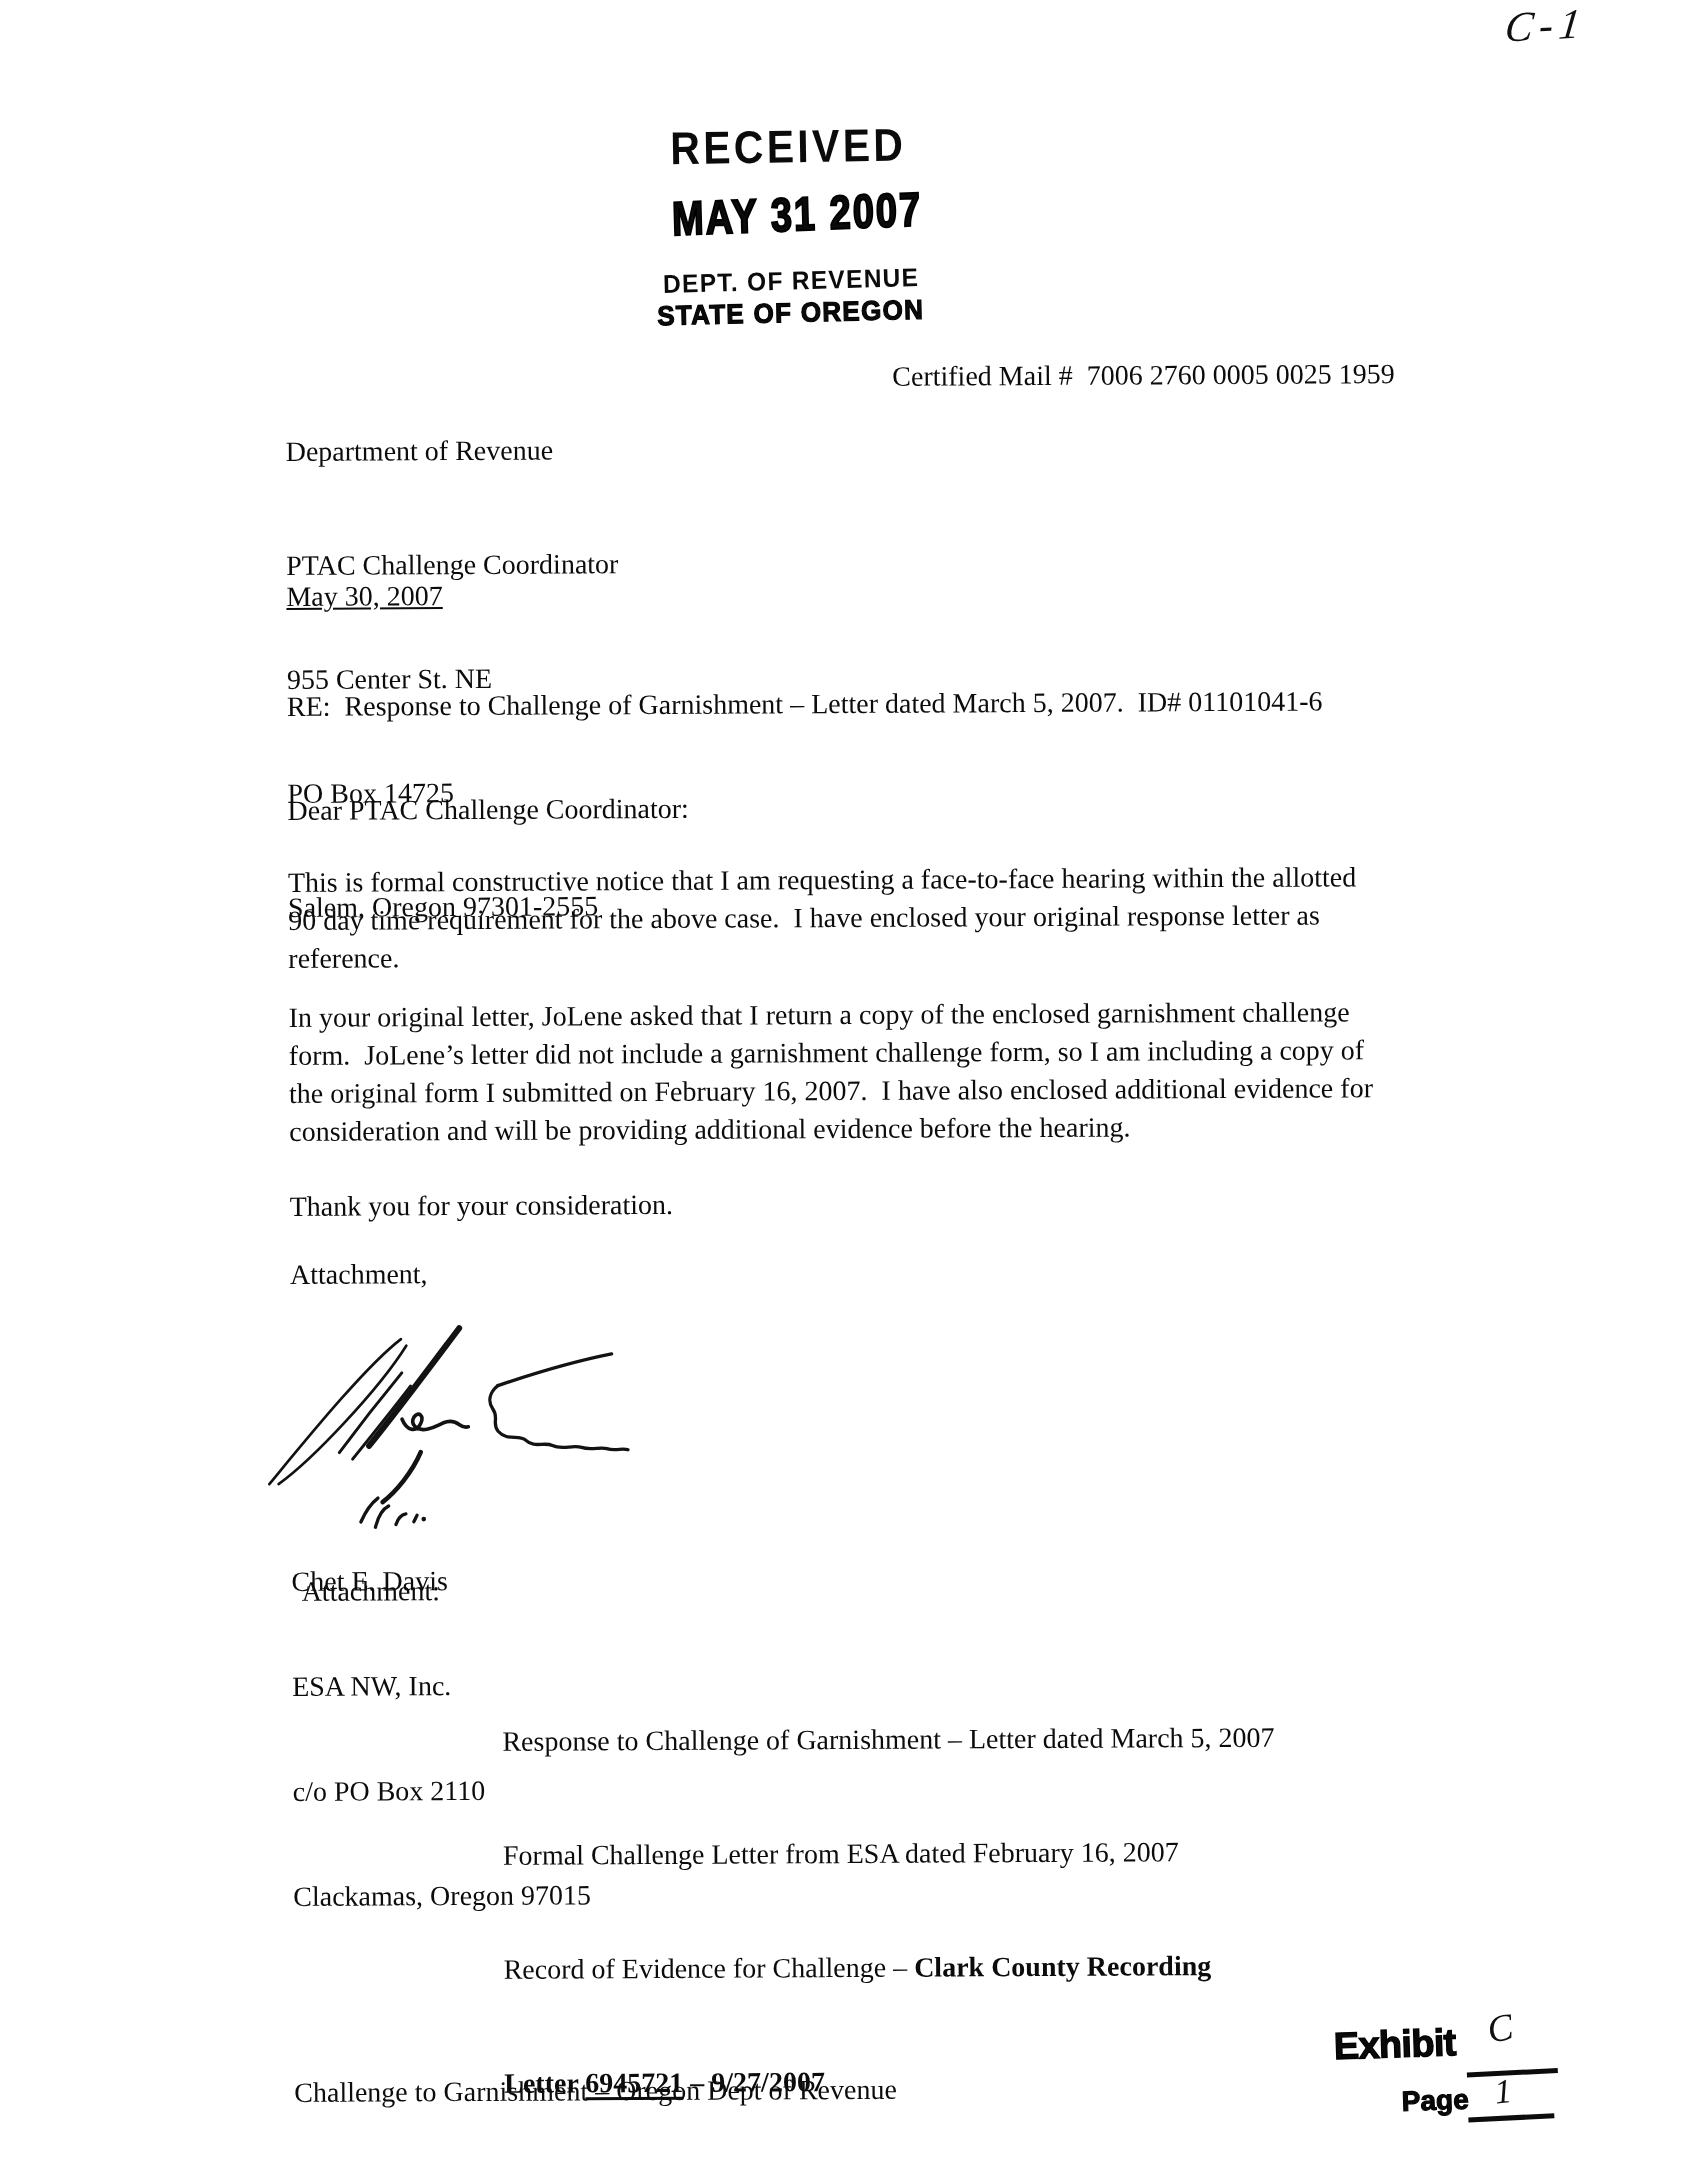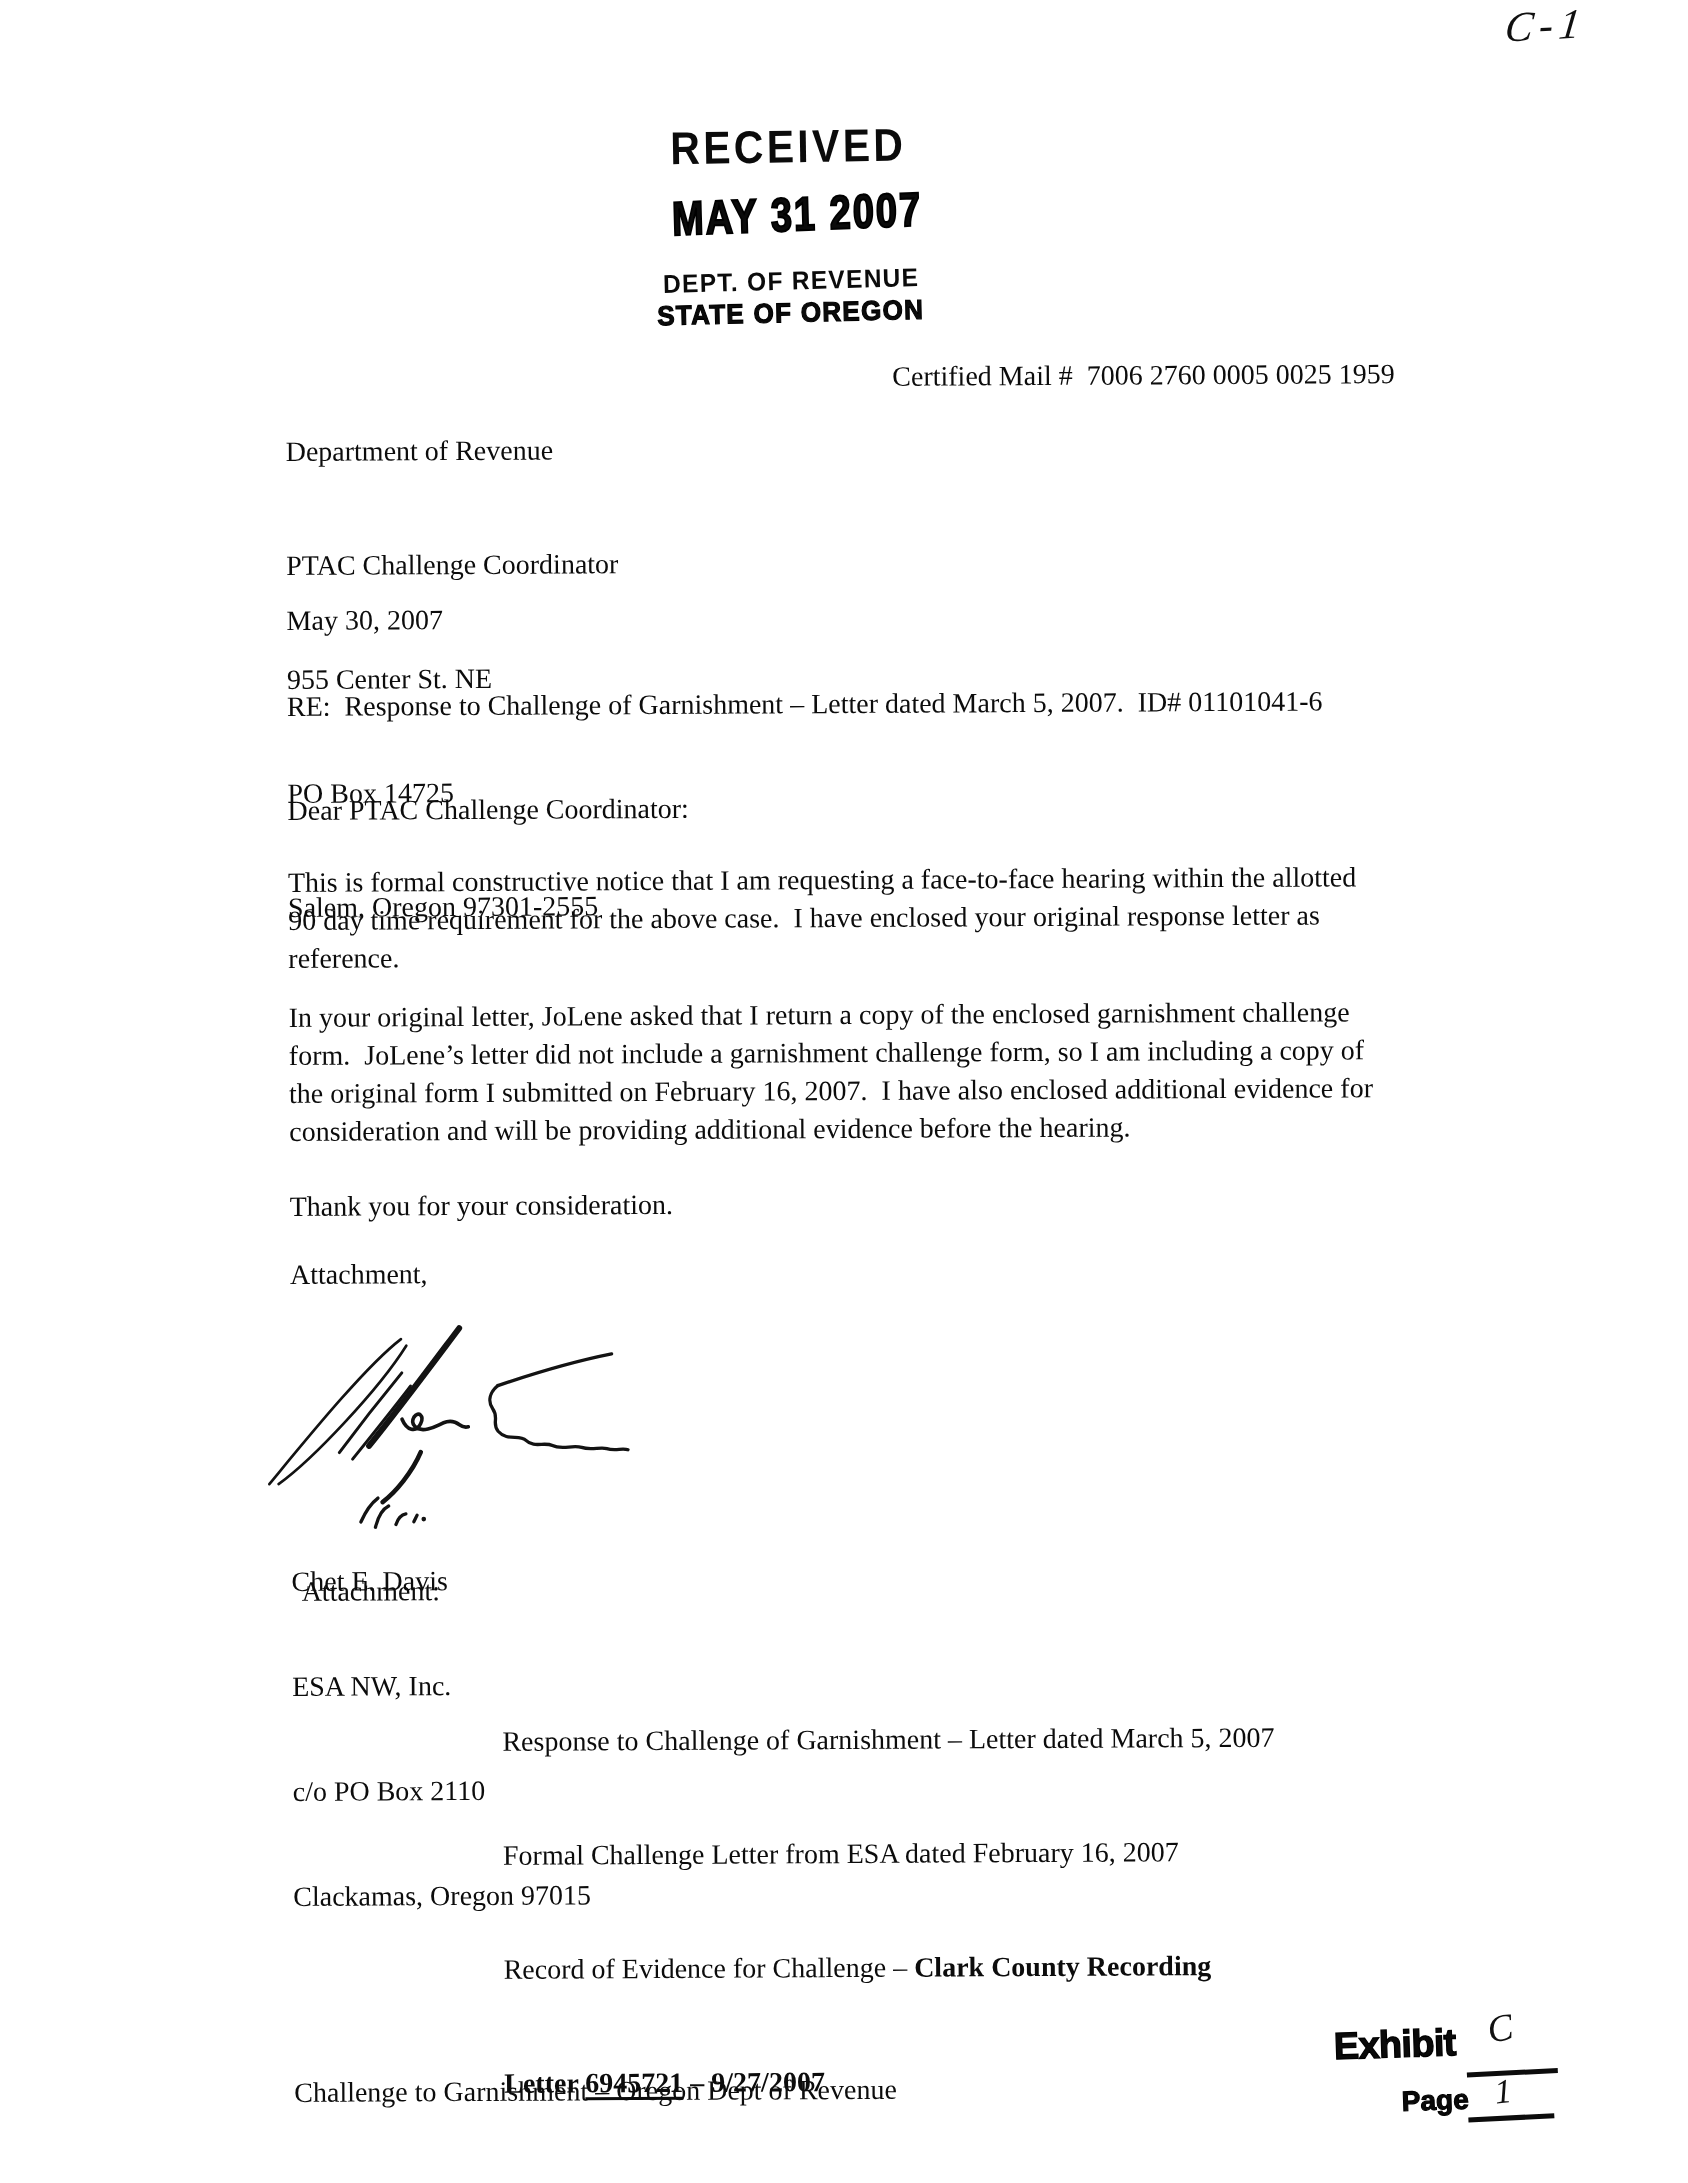--- a/index.html
+++ b/index.html
@@ -70,21 +70,21 @@
     <div class="abs t" style="left:289px;top:354px;">
       <div>Department of Revenue</div>
       <div>PTAC Challenge Coordinator</div>
       <div>955 Center St. NE</div>
       <div>PO Box 14725</div>
       <div>Salem, Oregon 97301-2555</div>
     </div>
 
     <div class="abs t" style="left:896px;top:358px;">Certified Mail #  7006 2760 0005 0025 1959</div>
 
-    <div class="abs t" style="left:289px;top:599px;">May 30, 2007</div>
+    <div class="abs t" style="left:289px;top:575px;text-decoration:underline;">May 30, 2007</div>
 
     <div class="abs t" style="left:289px;top:685px;">RE:  Response to Challenge of Garnishment – Letter dated March 5, 2007.  ID# 01101041-6</div>
 
     <div class="abs t" style="left:289px;top:789px;">Dear PTAC Challenge Coordinator:</div>
 
     <div class="abs t" style="left:289px;top:861px;">This is formal constructive notice that I am requesting a face-to-face hearing within the allotted
 90 day time requirement for the above case.  I have enclosed your original response letter as
 reference.</div>
     <div class="abs t" style="left:289px;top:996px;">In your original letter, JoLene asked that I return a copy of the enclosed garnishment challenge
 form.  JoLene’s letter did not include a garnishment challenge form, so I am including a copy of

